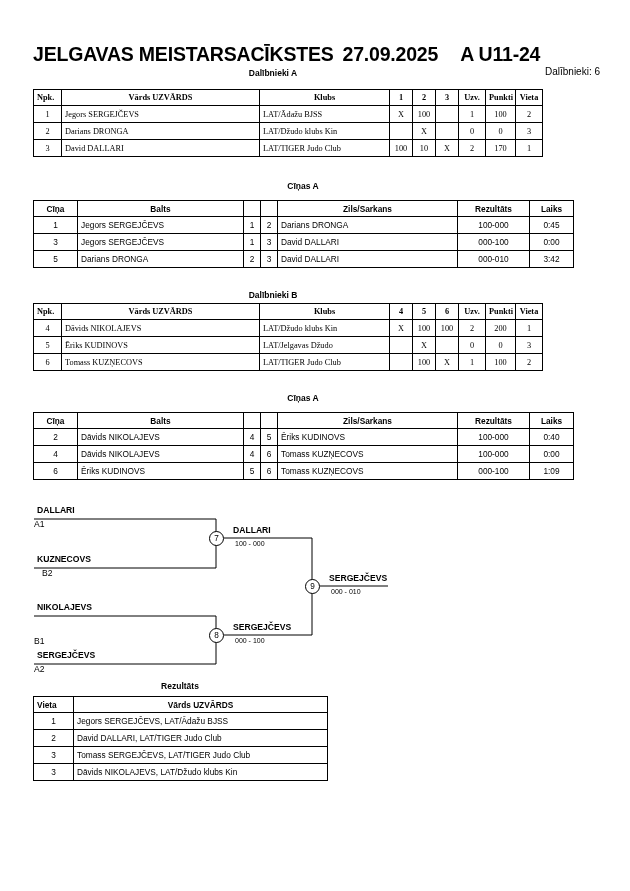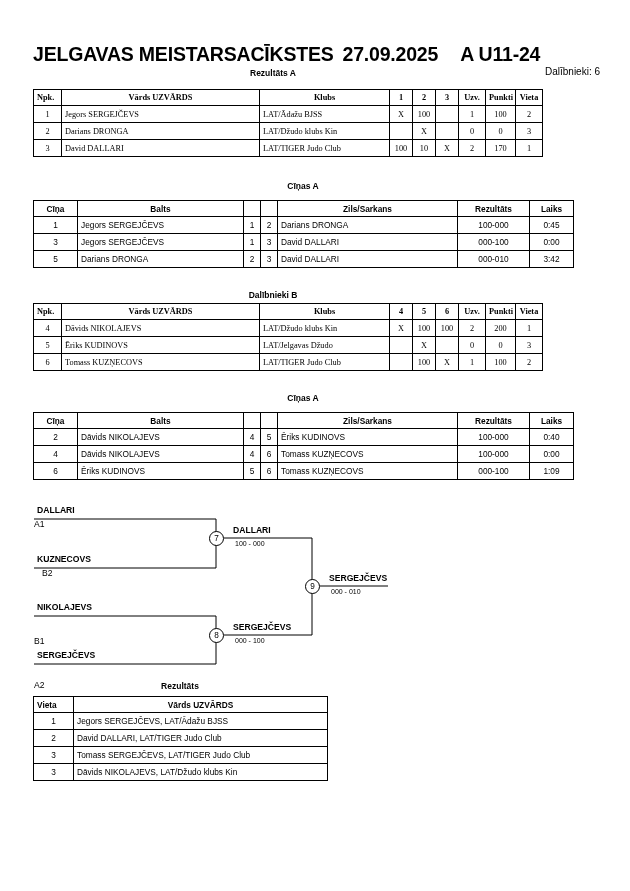--- a/index.html
+++ b/index.html
@@ -124,21 +124,21 @@
   }
 </style>
 </head>
 <body>
 
 <div class="doc-title">
   <span>JELGAVAS MEISTARSACĪKSTES</span><span class="gap"></span><span>27.09.2025</span><span class="gap2"></span><span>A U11-24</span>
 </div>
 <div class="participants-count">Dalībnieki: 6</div>
 
-<div class="caption" style="left:33px; top:68px; width:480px;">Rezultāts A</div>
+<div class="caption" style="left:33px; top:68px; width:480px;">Dalībnieki A</div>
 
 <table class="tbl t-part" style="left:33px; top:89px;">
   <colgroup>
       <col class="npk">
       <col class="name">
       <col class="klubs">
       <col class="mx">
       <col class="mx">
       <col class="mx">
       <col class="uzv">
@@ -391,21 +391,21 @@
   <div class="seed" style="left:37px; top:505px;">DALLARI</div>
   <div class="seedcode" style="left:34px; top:519px;">A1</div>
 
   <div class="seed" style="left:37px; top:554px;">KUZNECOVS</div>
   <div class="seedcode" style="left:42px; top:568px;">B2</div>
 
   <div class="seed" style="left:37px; top:602px;">NIKOLAJEVS</div>
   <div class="seedcode" style="left:34px; top:616px;margin-top:20px;">B1</div>
 
   <div class="seed" style="left:37px; top:650px;">SERGEJČEVS</div>
-  <div class="seedcode" style="left:34px; top:664px;margin-top:16px;">A2</div>
+  <div class="seedcode" style="left:34px; top:664px;">A2</div>
 
   <div class="matchno" style="left:209px; top:531px;">7</div>
   <div class="winner" style="left:233px; top:525px;">DALLARI</div>
   <div class="wscore" style="left:235px; top:540px;">100 - 000</div>
 
   <div class="matchno" style="left:209px; top:628px;">8</div>
   <div class="winner" style="left:233px; top:622px;">SERGEJČEVS</div>
   <div class="wscore" style="left:235px; top:637px;">000 - 100</div>
 
   <div class="matchno" style="left:305px; top:579px;">9</div>

